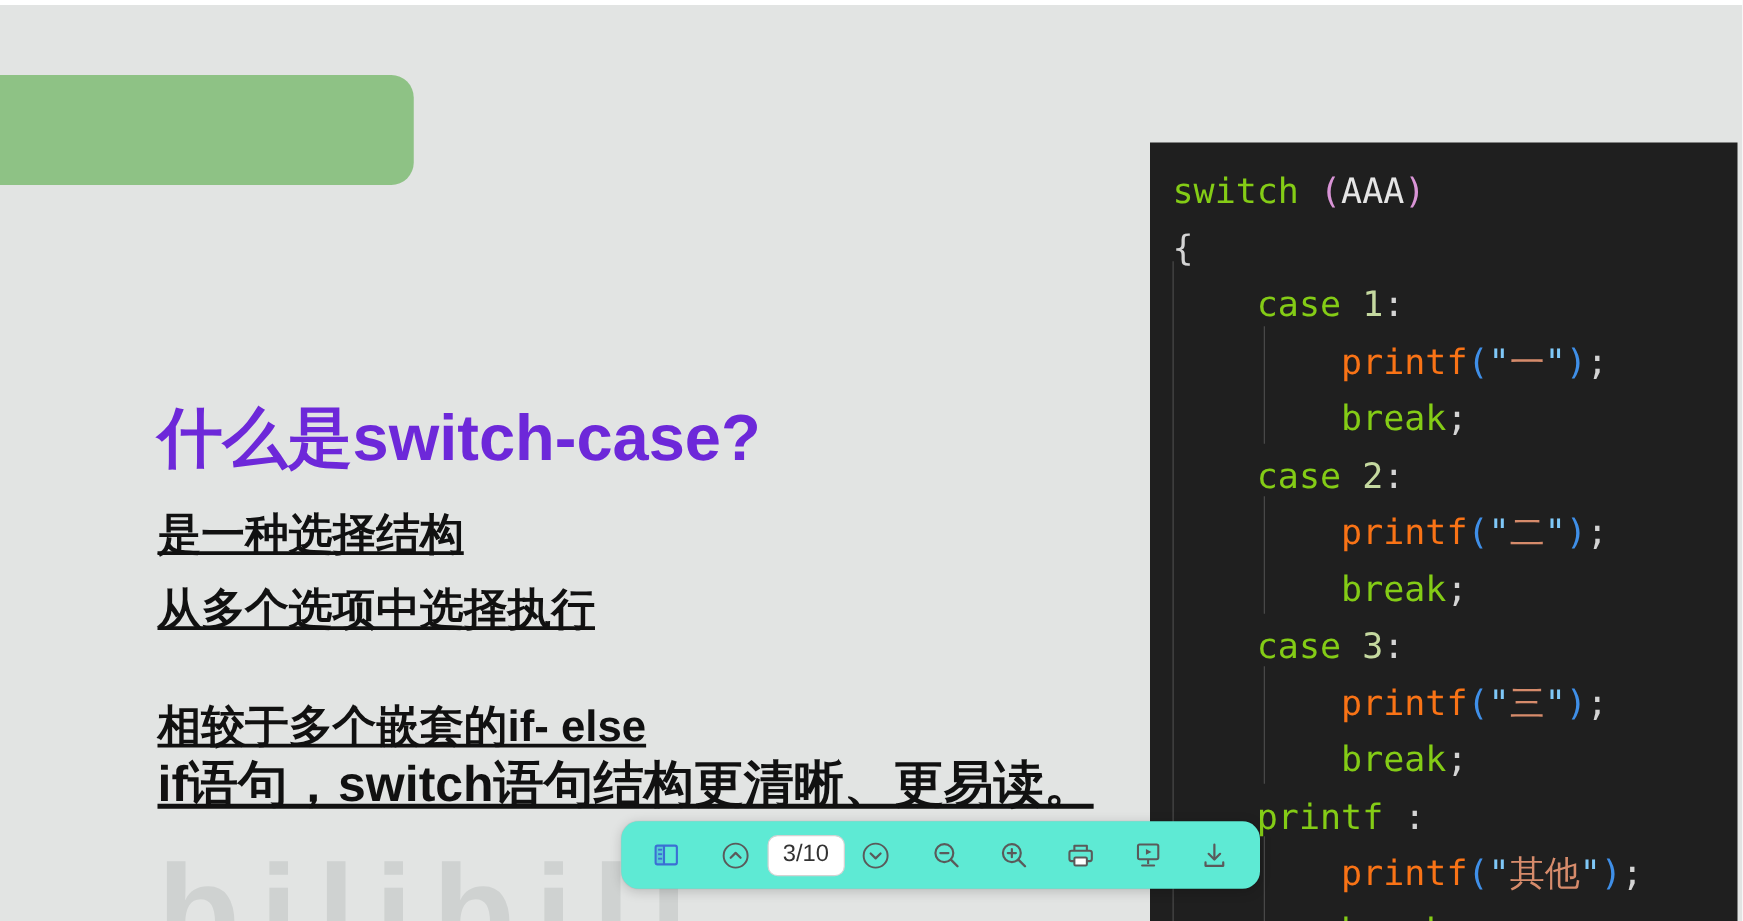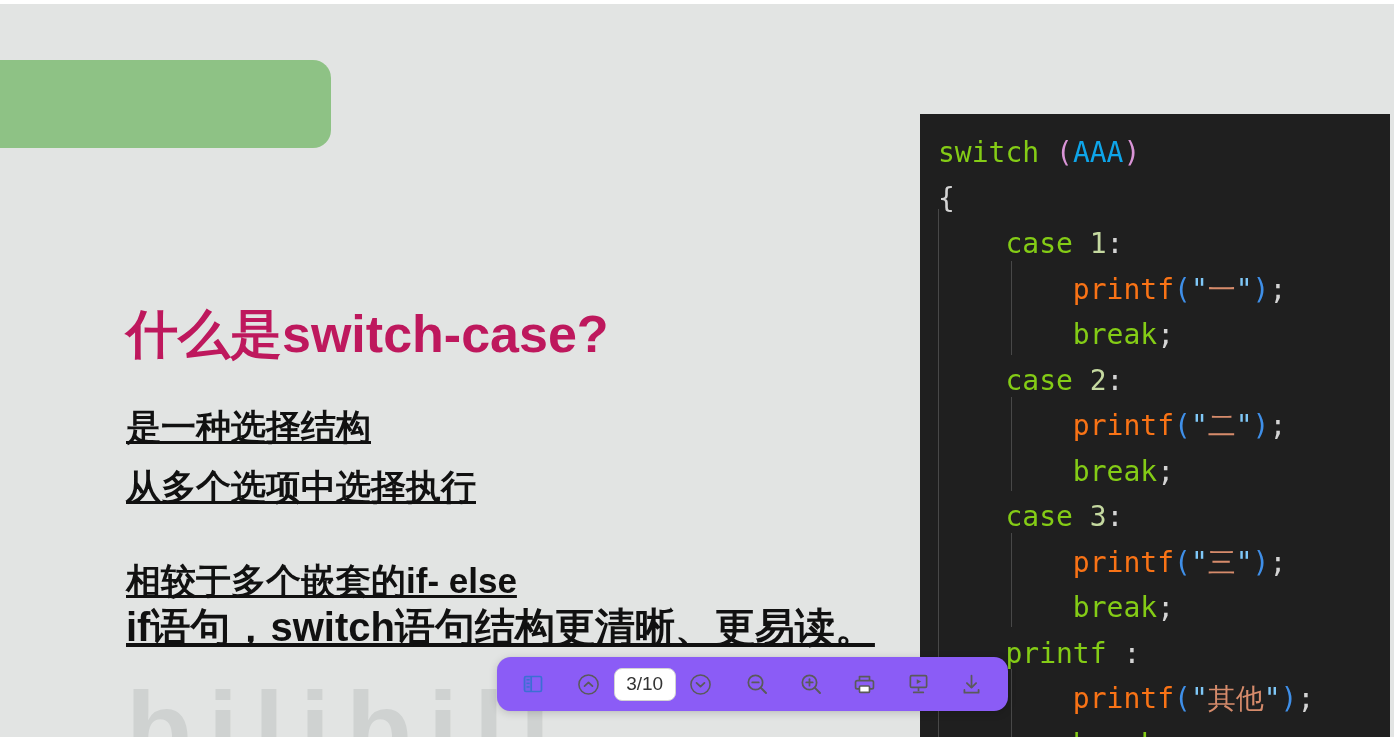--- a/index.html
+++ b/index.html
@@ -54,24 +54,24 @@
     font-weight:bold;
     color:#ffffff;
     letter-spacing:-0.5px;
     z-index:4;
   }
 
   
   #slide-text { position:absolute; left:0; top:0; z-index:3; }
   #heading {
     position:absolute;
-    left:126px; top:296px;
+    left:126px; top:312px;
     font-size:52px;
     font-weight:bold;
-    color:#be185d;
+    color:#6d28d9;
     letter-spacing:0px;
     white-space:nowrap;
   }
   .body-line {
     position:absolute;
     left:126px;
     font-size:35px;
     font-weight:bold;
     color:#111111;
     white-space:nowrap;
@@ -94,21 +94,21 @@
   #code {
     position:absolute;
     left:18px; top:16px;
     font-family:"DejaVu Sans Mono", monospace;
     font-size:28px;
     line-height:45.5px;
     white-space:pre;
     color:#d4d4d4;
   }
   .kw     { color:#84cc16; }     
-  .ident  { color:#0ea5e9; }     
+  .ident  { color:#e5e5e5; }     
   .paren  { color:#d994d6; }     
   .num    { color:#c5d9a0; }     
   .fn     { color:#f97316; }     
   .fparen { color:#3f8fe8; }     
   .quote  { color:#7fc8f8; }     
   .str    { color:#d68b6b; }     
   .punct  { color:#d4d4d4; }     
 
   
   .guide {
@@ -134,21 +134,21 @@
     z-index:8;
     text-shadow:0 0 3px rgba(0,0,0,.55);
     user-select:none;
   }
 
   
   #toolbar {
     position:absolute;
     left:497px; top:657px;
     width:511px; height:54px;
-    background:#8b5cf6;
+    background:#5eead4;
     border-radius:14px;
     box-shadow:0 2px 9px rgba(0,0,0,.17), 0 0 1px rgba(0,0,0,.12);
     display:flex;
     align-items:center;
     z-index:20;
     padding:0 16px;
     gap:0;
   }
   .tb-btn {
     width:40px; height:40px;

